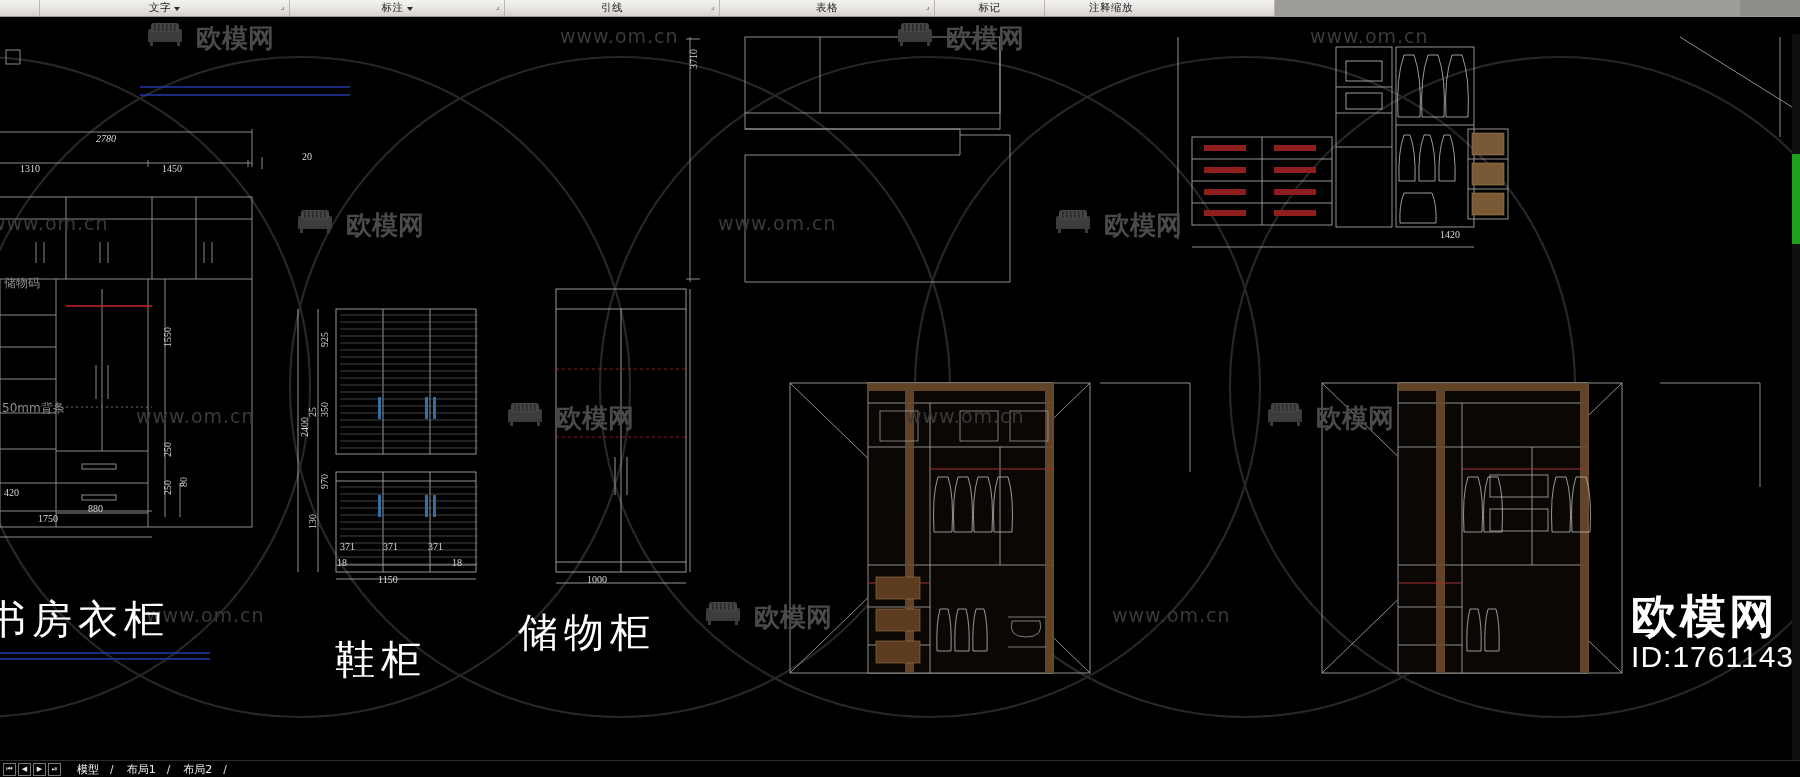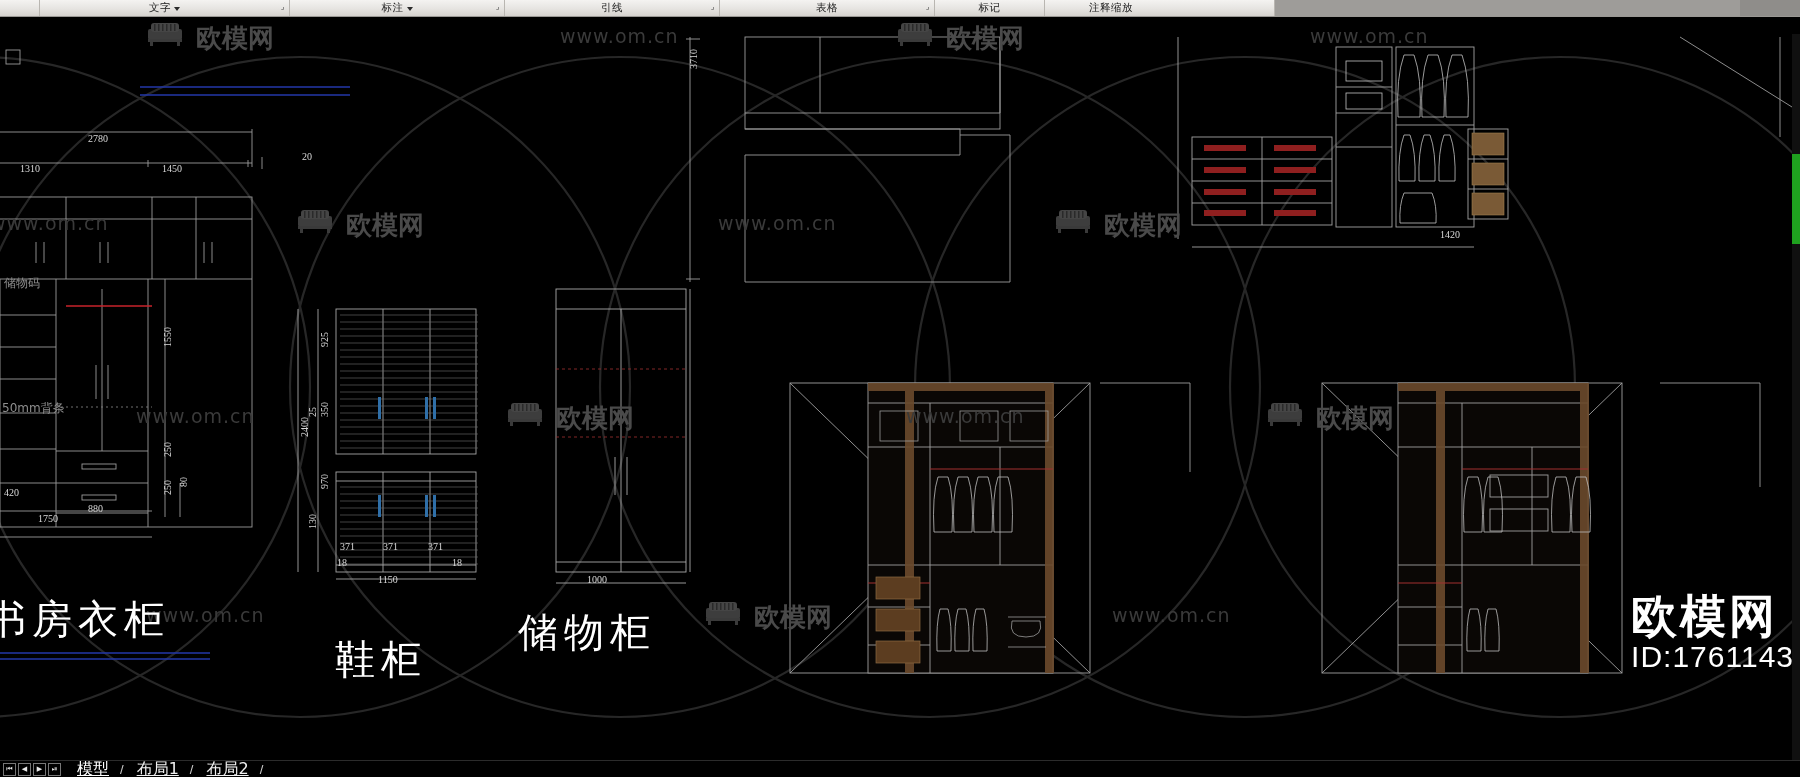--- a/index.html
+++ b/index.html
@@ -60,22 +60,22 @@
   
   .statusbar {
     position:absolute; left:0; bottom:0; width:1800px; height:17px;
     background:#000; display:flex; align-items:center; border-top:1px solid #2b2b2b;
   }
   .navbtns { display:flex; align-items:center; gap:2px; padding-left:3px; }
   .navbtn { width:13px; height:13px; background:#000; border:1px solid #777;
             color:#e8e8e8; font-size:7px; display:flex; align-items:center; justify-content:center; }
   .tabs { display:flex; align-items:flex-end; height:17px; margin-left:4px; }
   .tab { position:relative; height:17px; display:flex; align-items:center;
-         padding:0 10px 0 12px; font-size:16px; color:#f0f0f0;
-         font-family:"DejaVu Sans", sans-serif;text-decoration:underline; }
+         padding:0 10px 0 12px; font-size:11px; color:#f0f0f0;
+         font-family:"DejaVu Sans", sans-serif; }
   .tab.active { color:#ffffff; }
   .tab-sep { color:#cfcfcf; font-size:13px; padding:0 1px; align-self:center; }
   .scrollbar-v { position:absolute; right:0; top:17px; width:8px; height:743px; background:#101010; }
   .scrollbar-v .thumb { position:absolute; top:120px; left:0; width:8px; height:90px; background:#1fa11f; }
 </style>
 </head>
 <body>
 
 <div id="app">
 
@@ -500,21 +500,21 @@
           <use href="#sofaIcon"></use>
         </svg>
       </div>
     <div class="wm-logo" style="left:754px; top:583px;">欧模网</div>
     <div class="wm" style="left:1112px;top:587px;">www.om.cn</div>
 
     <div class="cad-title" style="left:-14px; top:575px;">书房衣柜</div>
     <div class="cad-title" style="left:335px; top:615px;">鞋柜</div>
     <div class="cad-title" style="left:518px; top:588px;">储物柜</div>
 
-    <div class="dim" style="left:88px;top:116px;">2780</div>
+    <div class="dim" style="left:96px;top:116px;font-style:italic;">2780</div>
     <div class="dim" style="left:20px; top:146px;">1310</div>
     <div class="dim" style="left:162px;top:146px;">1450</div>
     <div class="dim" style="left:256px;top:134px;margin-left:46px;">20</div>
     <div class="dim vert" style="left:162px;top:330px;">1550</div>
     <div class="dim vert" style="left:162px;top:440px;">250</div>
     <div class="dim vert" style="left:162px;top:478px;">250</div>
     <div class="dim vert" style="left:178px;top:470px;">80</div>
     <div class="dim" style="left:4px;  top:470px;">420</div>
     <div class="dim" style="left:88px; top:470px;margin-top:16px;">880</div>
     <div class="dim" style="left:38px; top:496px;">1750</div>

